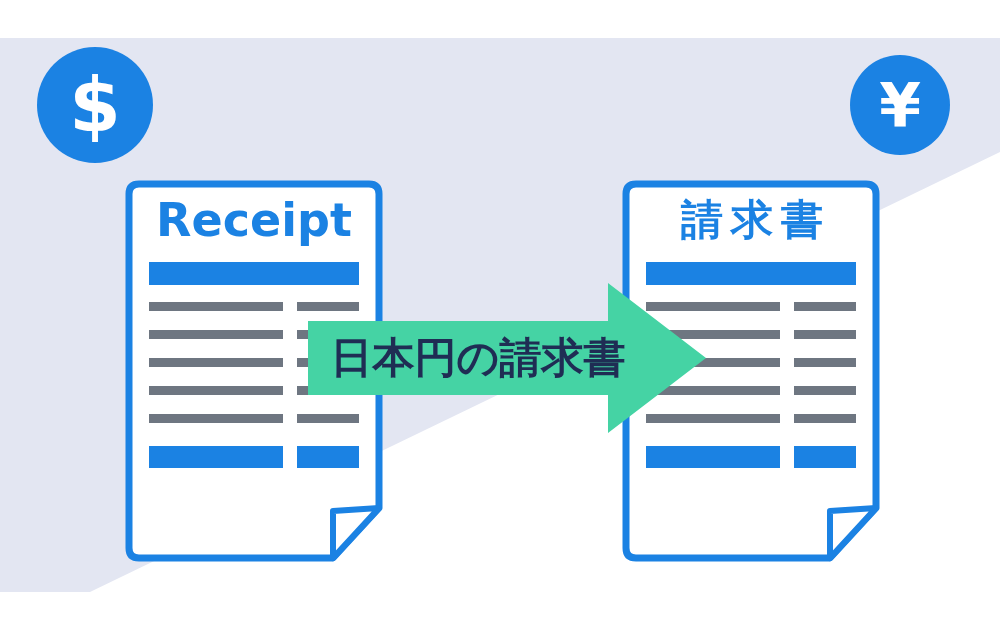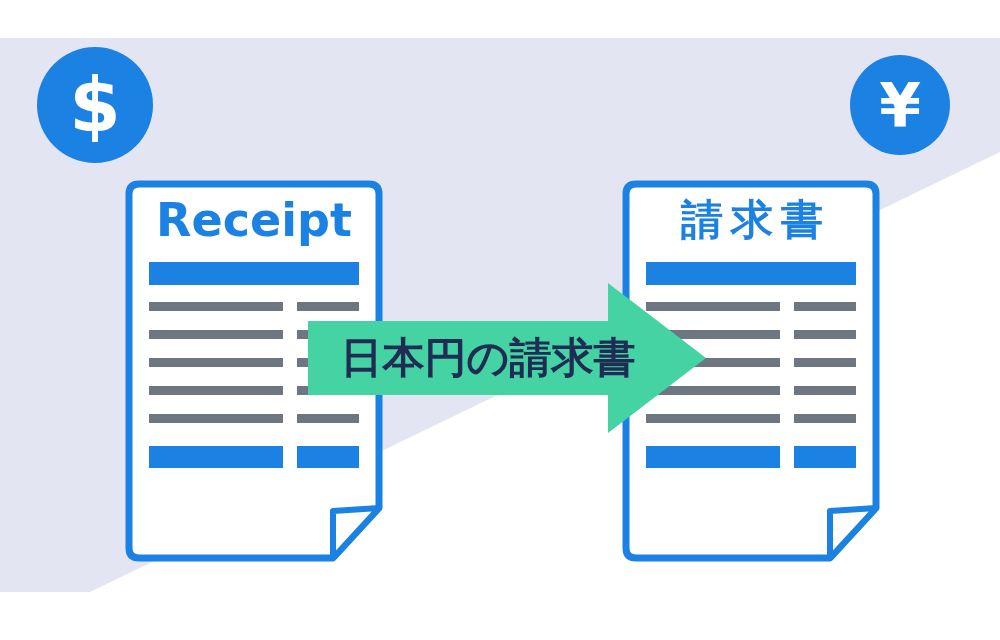--- a/index.html
+++ b/index.html
@@ -56,21 +56,21 @@
   .doc-title-en { font-size:46px; }
   .doc-title-jp { font-size:42px; letter-spacing:8px; }
   .bar-blue { fill:var(--blue,#1b82e3); }
   .bar-gray { fill:var(--line_gray,#6e7681); }
 
   
   .arrow-svg { position:absolute; left:308px; top:283px; z-index:3; }
   .arrow-poly { fill:var(--green,#45d3a4); }
   .arrow-label {
     position:absolute;
-    left:313px; top:332px;
+    left:303px; top:332px;
     width:350px; height:52px;
     line-height:52px;
     text-align:center;
     font-size:42px;
     font-weight:bold;
     color:var(--label_navy,#1f2d54);
     z-index:5;
     white-space:nowrap;
   }
 </style>

